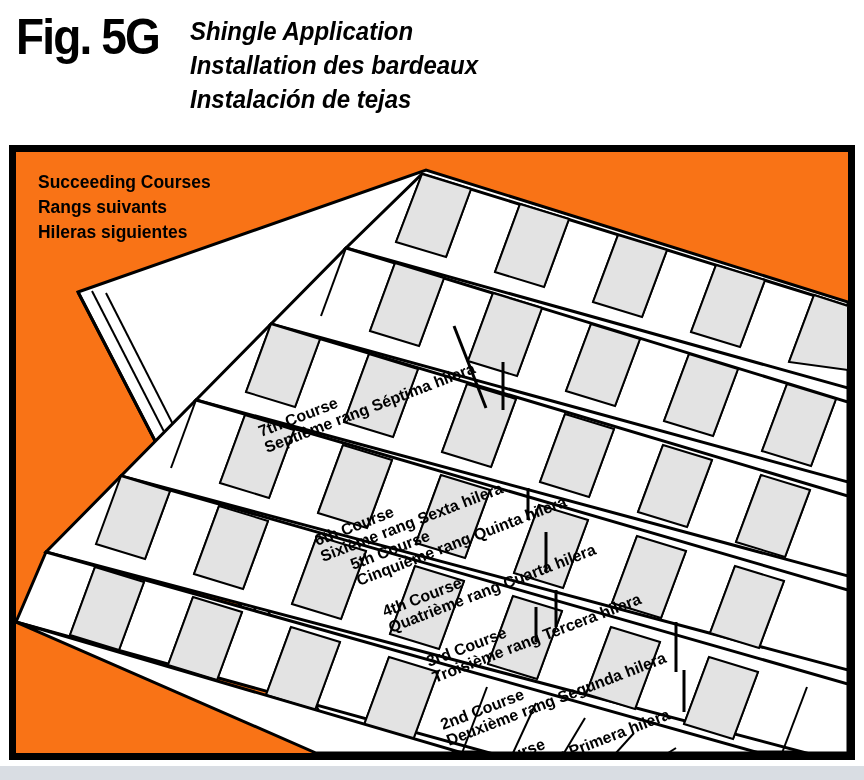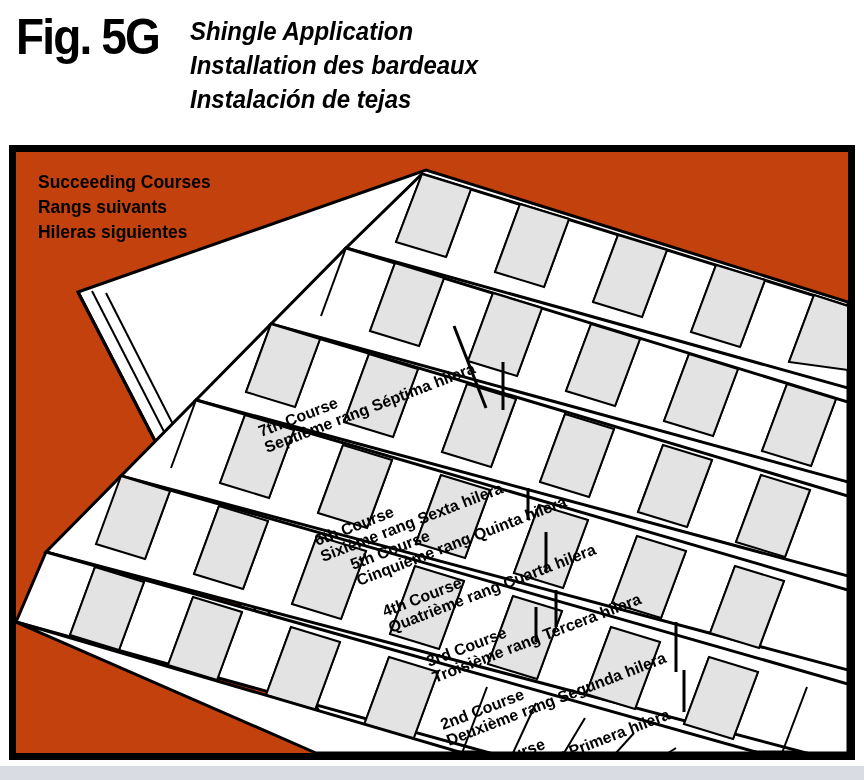--- a/index.html
+++ b/index.html
@@ -62,21 +62,21 @@
 
   
   #figure-frame {
     position: absolute;
     left: 9px;
     top: 145px;
     width: 846px;
     height: 615px;
     border: 7px solid #000000;
     box-sizing: border-box;
-    background: #c2410c;
+    background: #f97316;
     overflow: hidden;
   }
   #legend {
     position: absolute;
     left: 22px;
     top: 18px;
     z-index: 40;
   }
   .legend-line {
     font-family: "Liberation Sans", sans-serif;

